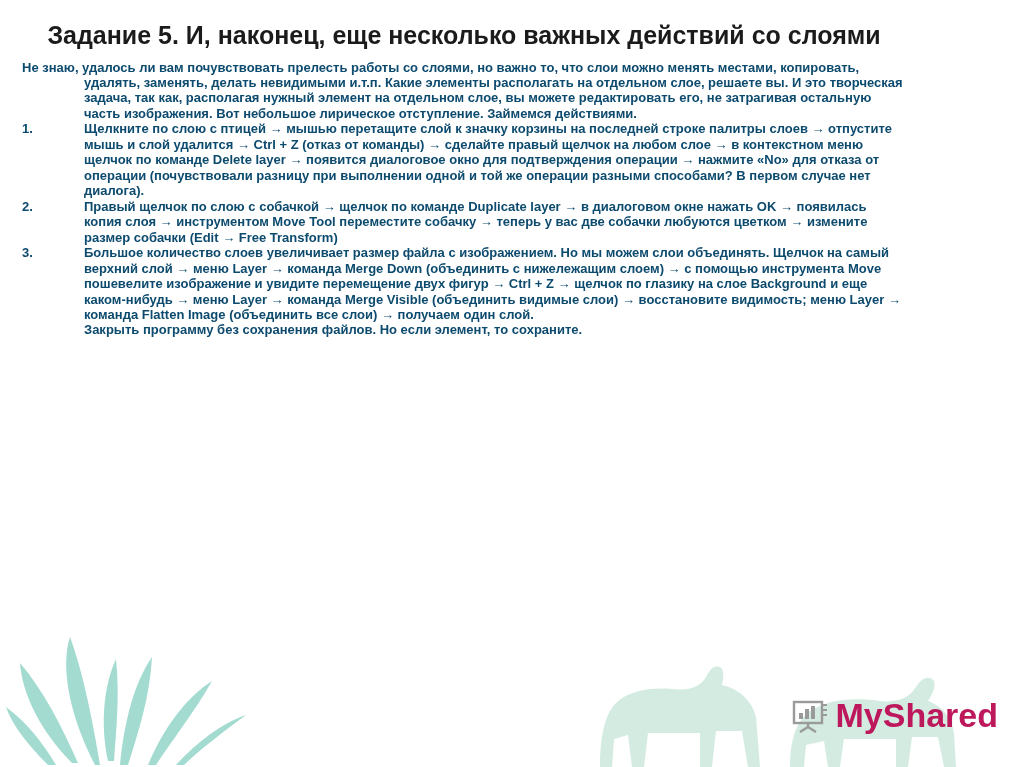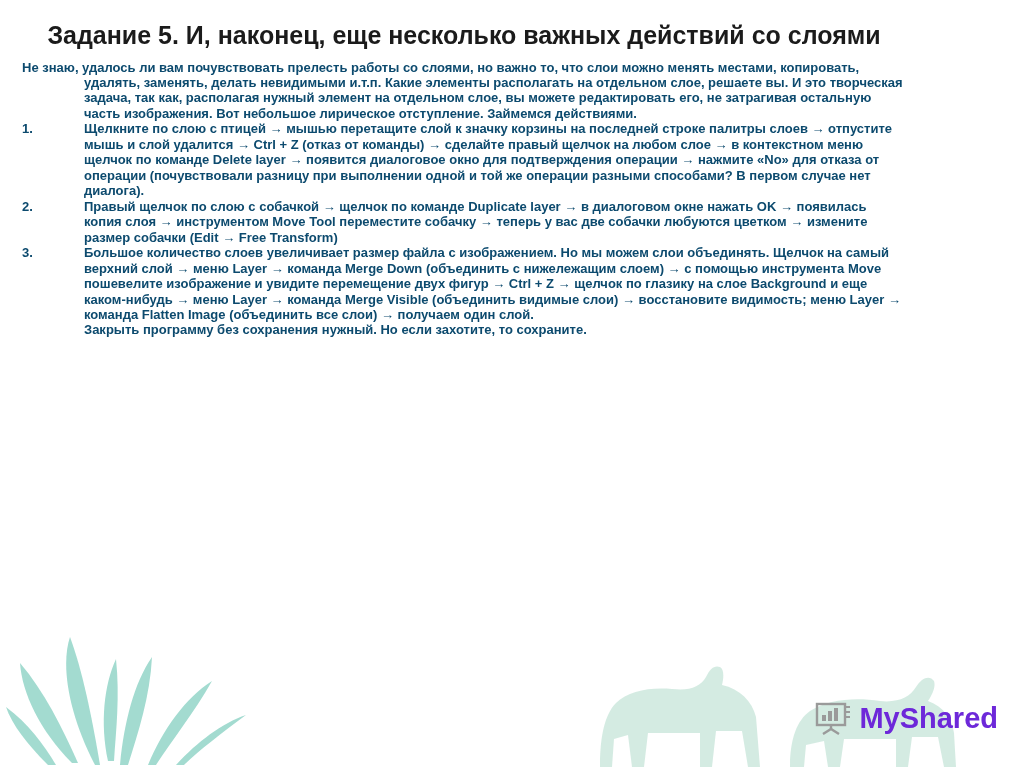--- a/index.html
+++ b/index.html
@@ -99,23 +99,23 @@
     display: flex;
     align-items: center;
     gap: 8px;
   }
   .logo-mark {
     width: 36px;
     height: 34px;
     position: relative;
   }
   .logo-text {
-    font-size: 29px;
+    font-size: 34px;
     font-weight: bold;
-    color: #6d28d9;
+    color: #be185d;
     letter-spacing: 0px;
     font-family: "Liberation Sans", sans-serif;
   }
 </style>
 </head>
 <body>
 
 <svg class="bg-art" viewBox="0 0 1024 250" aria-hidden="true">
   <g fill="#93d5c8" opacity="0.85">
     <path d="M95 248 C 70 200, 60 150, 70 120 C 82 152, 92 200, 100 248 Z"></path>
@@ -150,21 +150,21 @@
       <li class="list-item">
         <span class="num">2.</span>
         <span>Правый щелчок по слою с собачкой → щелчок по команде Duplicate layer → в диалоговом окне нажать OK → появилась копия слоя → инструментом Move Tool переместите собачку → теперь у вас две собачки любуются цветком → измените размер собачки (Edit → Free Transform)</span>
       </li>
       <li class="list-item">
         <span class="num">3.</span>
         <span>Большое количество слоев увеличивает размер файла с изображением. Но мы можем слои объединять.  Щелчок на самый верхний слой → меню Layer → команда Merge Down (объединить с нижележащим слоем) → с помощью инструмента Move пошевелите изображение и увидите перемещение двух фигур → Ctrl + Z → щелчок по глазику на слое Background и еще каком-нибудь → меню Layer → команда Merge Visible (объединить видимые слои) → восстановите видимость; меню Layer → команда Flatten Image (объединить все слои) → получаем один слой.</span>
       </li>
     </ol>
 
-    <p class="para closing">Закрыть программу без сохранения нужный. Но если захотите, то сохраните.</p>
+    <p class="para closing">Закрыть программу без сохранения файлов. Но если элемент, то сохраните.</p>
   </div>
 </div>
 
 <div class="logo">
   <span class="logo-mark">
     <svg viewBox="0 0 36 34" width="36" height="34" aria-hidden="true">
       <rect x="2" y="3" width="28" height="21" fill="none" stroke="#9a9a9a" stroke-width="2.4"></rect>
       <rect x="7" y="14" width="4" height="6" fill="#9a9a9a"></rect>
       <rect x="13" y="10" width="4" height="10" fill="#9a9a9a"></rect>
       <rect x="19" y="7" width="4" height="13" fill="#9a9a9a"></rect>

